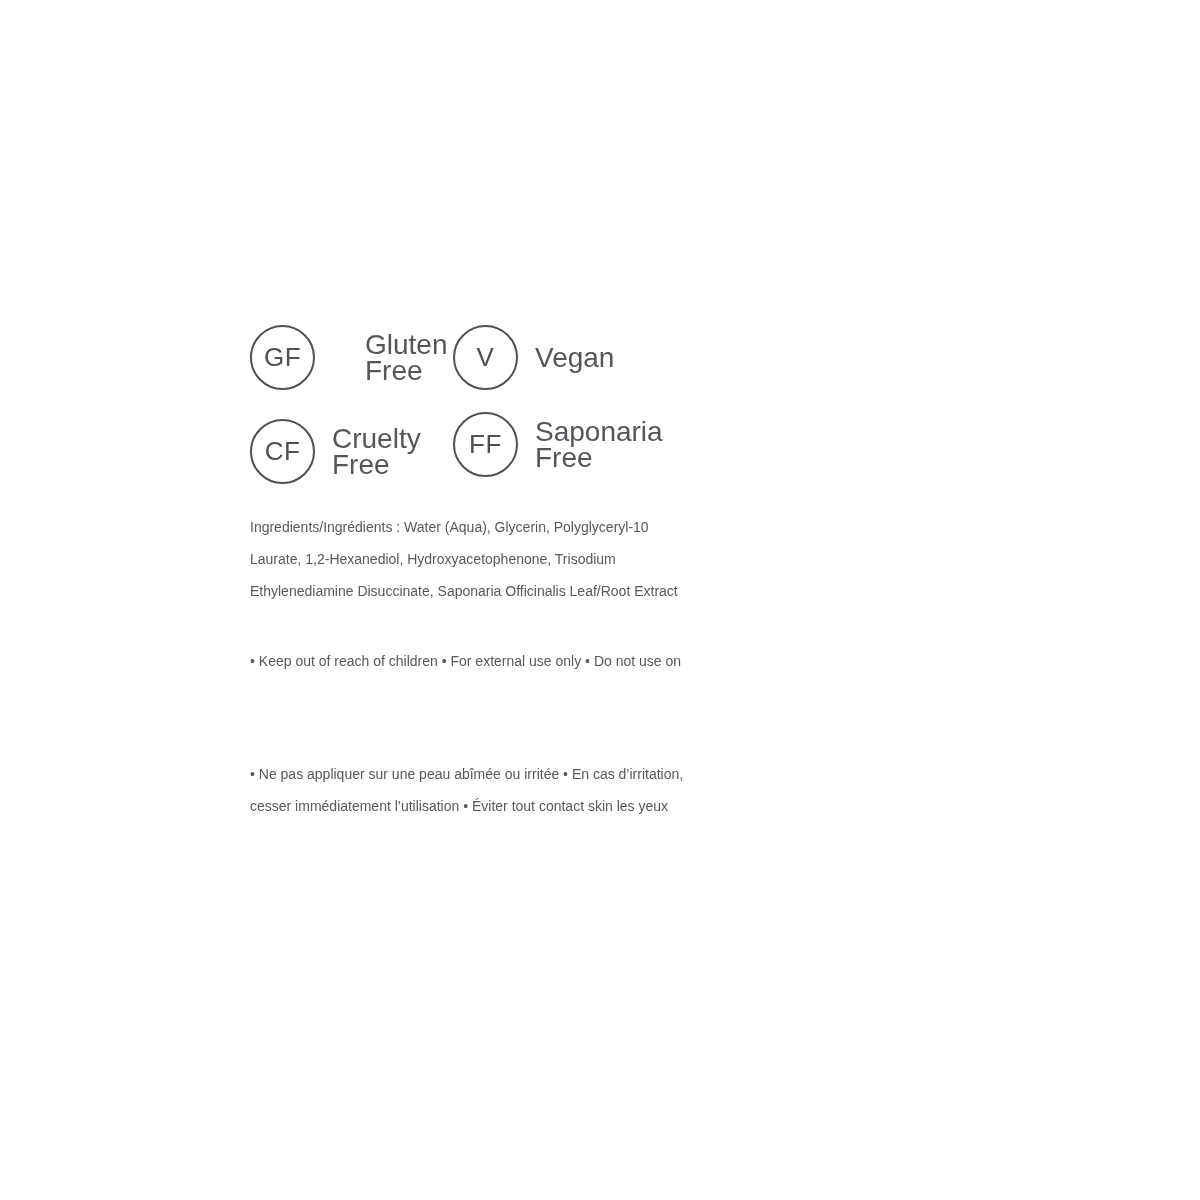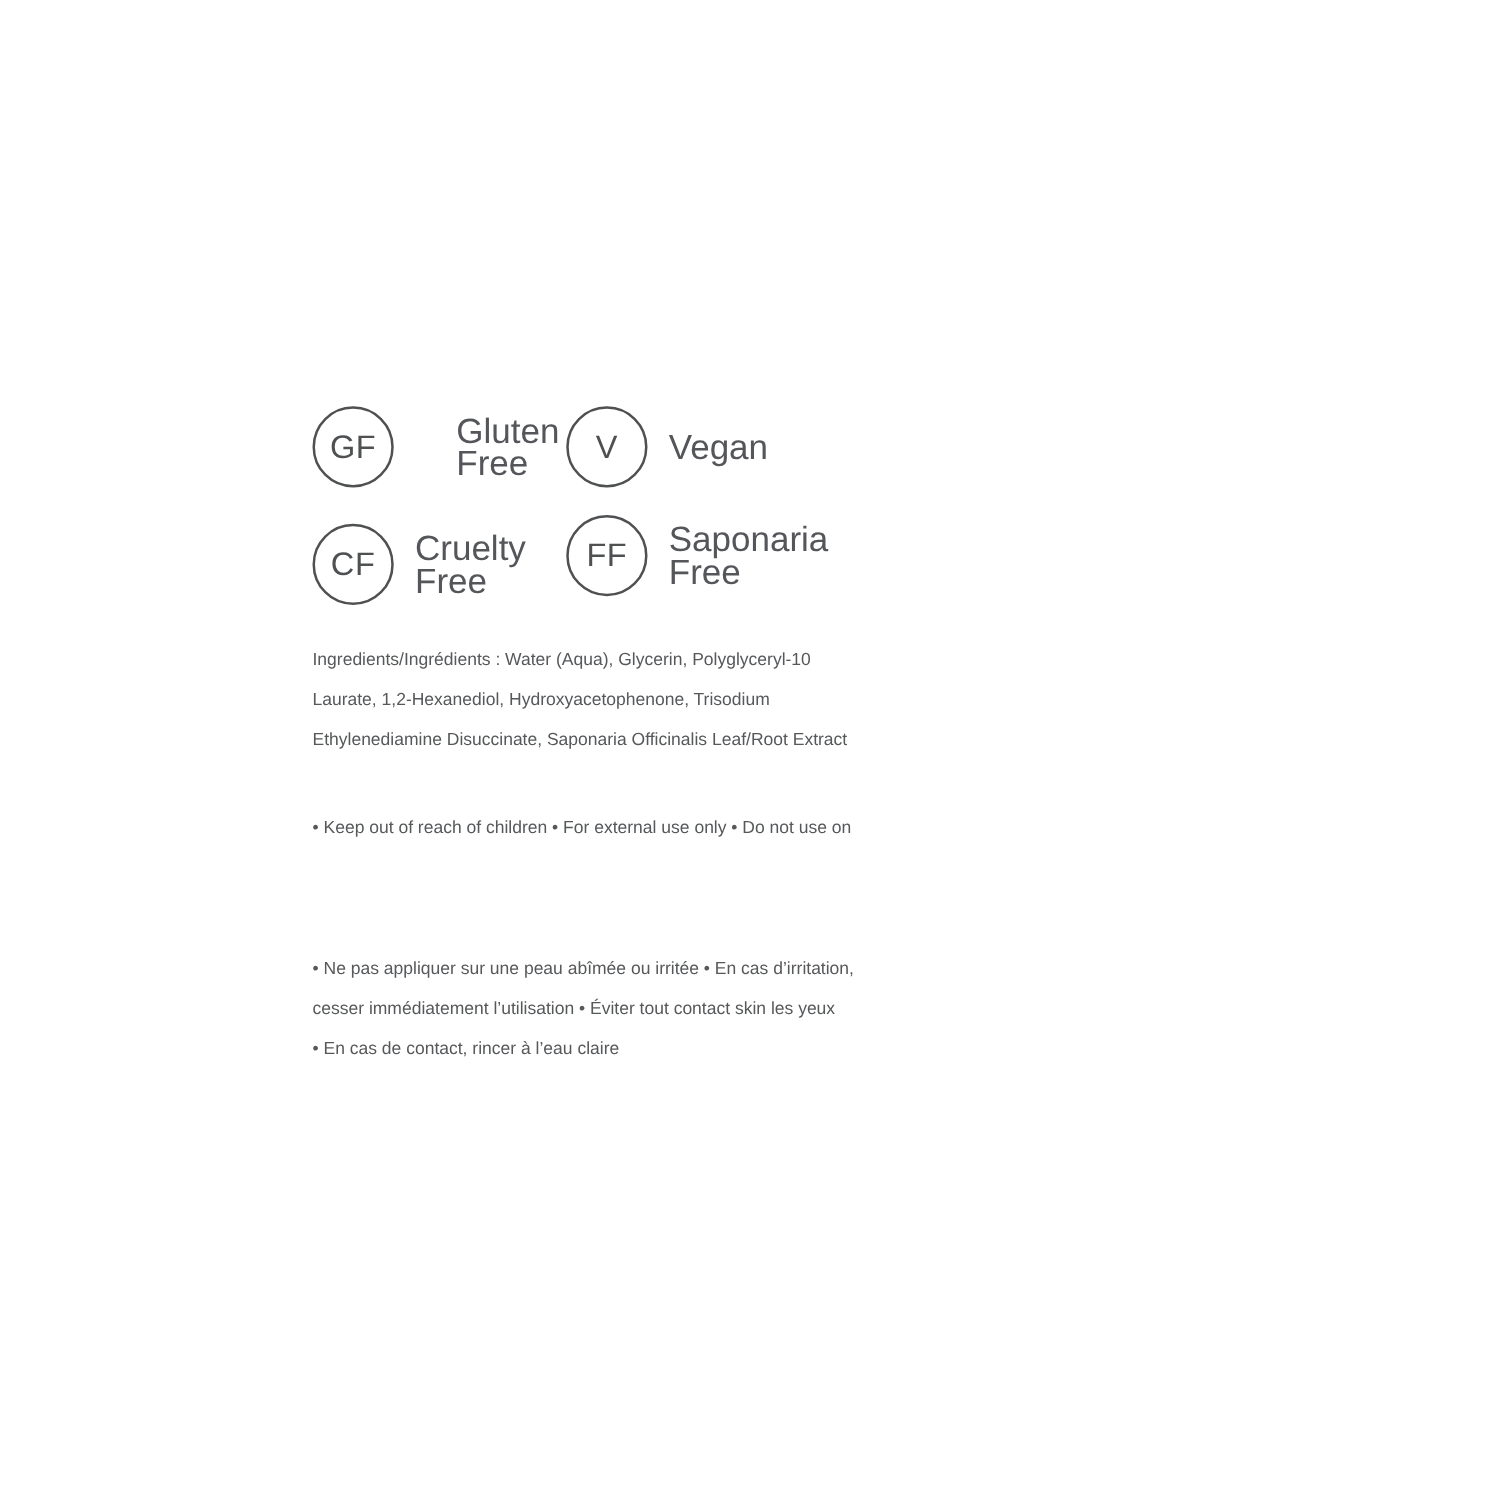--- a/index.html
+++ b/index.html
@@ -122,17 +122,16 @@
       <div class="line">Ethylenediamine Disuccinate, Saponaria Officinalis Leaf/Root Extract</div>
     </div>
 
     <div class="textblock warnings-en">
       <div class="line">• Keep out of reach of children • For external use only • Do not use on</div>
     </div>
 
     <div class="textblock warnings-fr">
       <div class="line">• Ne pas appliquer sur une peau abîmée ou irritée • En cas d’irritation,</div>
       <div class="line">cesser immédiatement l’utilisation • Éviter tout contact skin les yeux</div>
-      <div class="line">• En cas de contact, rincer à l’eau claire</div>
     </div>
 
   </div>
 </div>
 
 </body></html>

